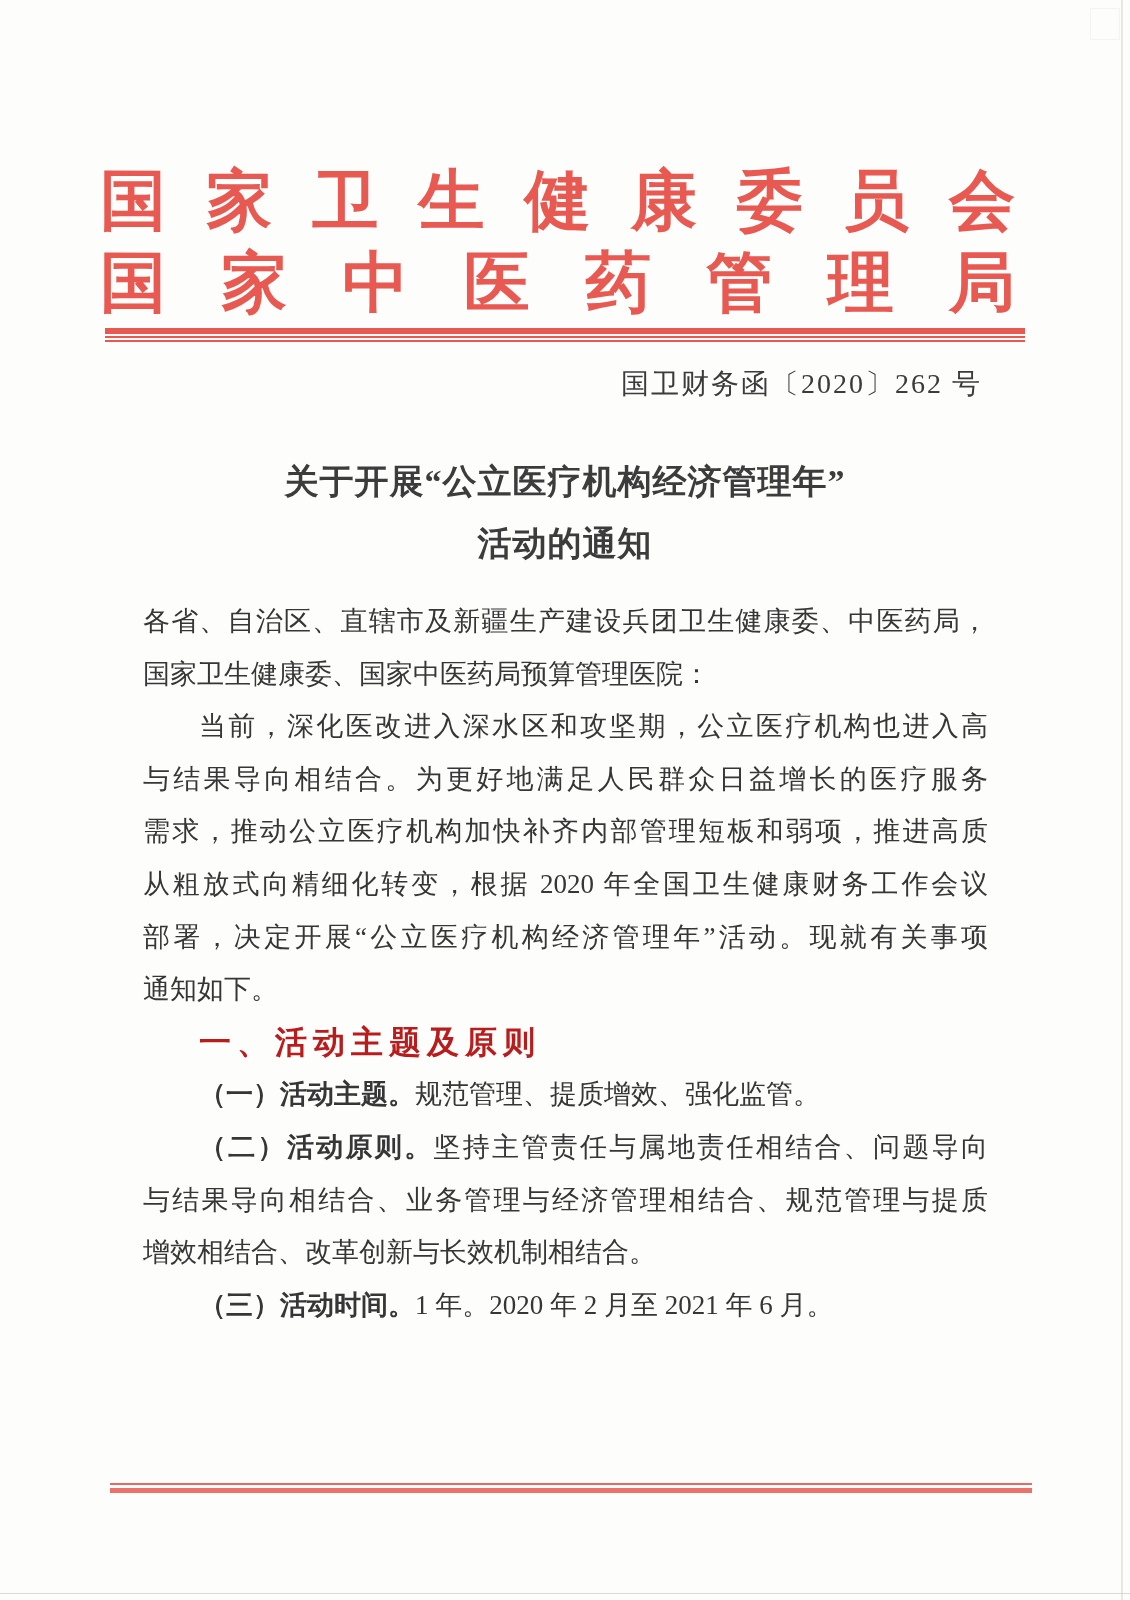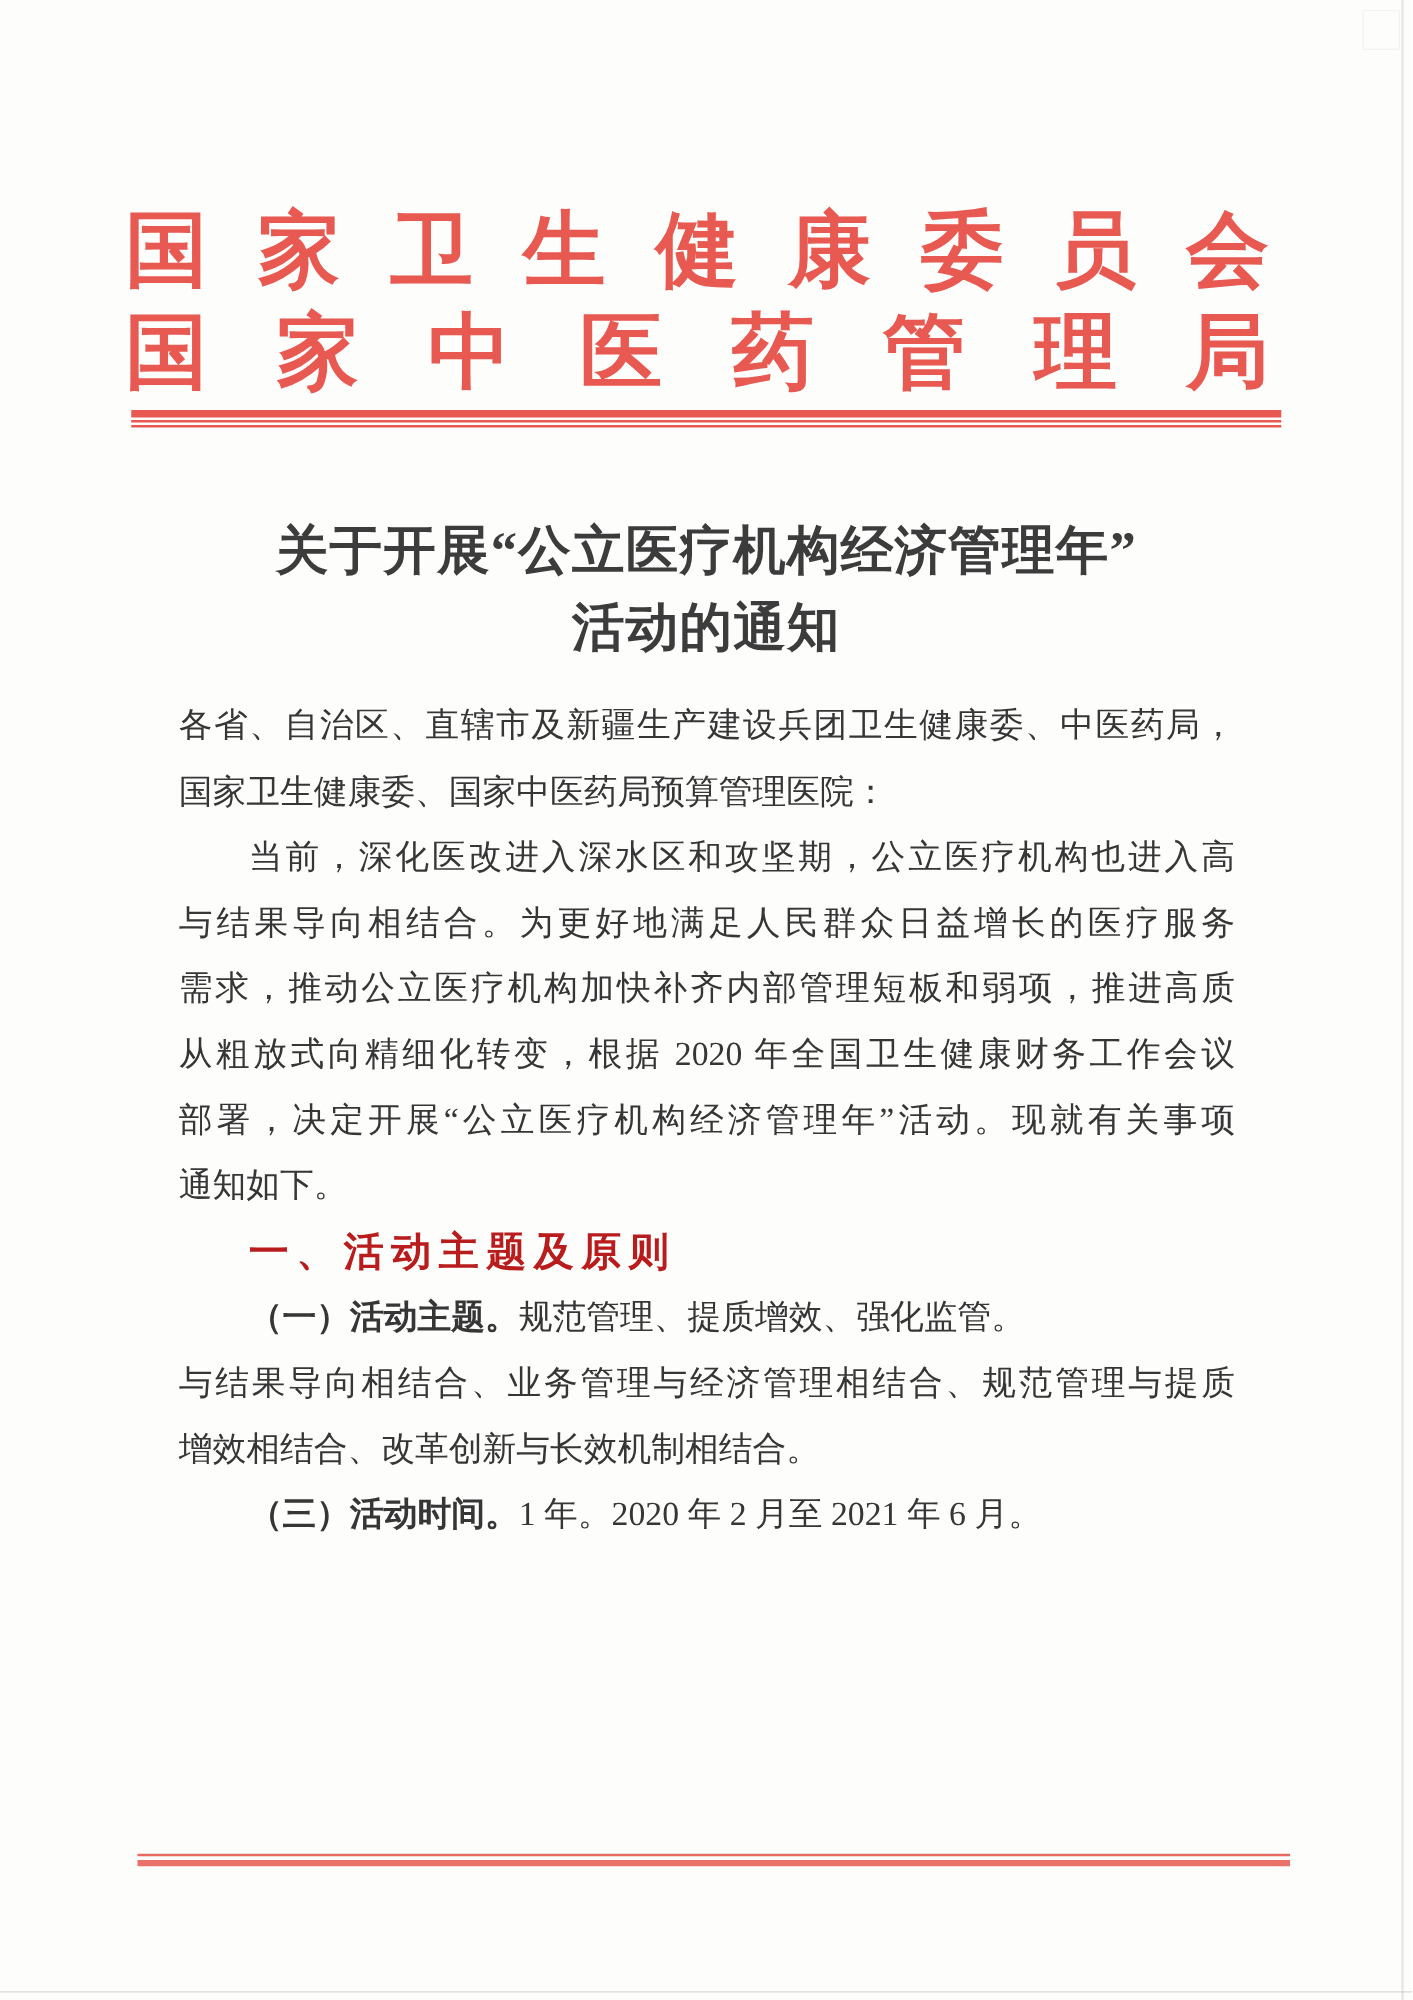--- a/index.html
+++ b/index.html
@@ -22,22 +22,22 @@
   .redband .s1{ height:6px; background:var(--red); }
   .redband .g { height:2px; }
   .redband .s2{ height:2px; background:var(--red); }
   
   .docnum{
     margin-top:23px; text-align:right; padding-right:148px;
     font-size:28px; letter-spacing:2px; color:#3b3b3b;
   }
   
   .title{
-    margin-top:68px; text-align:center;
-    font-weight:700; font-size:42px; line-height:62px;
+    margin-top:48px; text-align:center;
+    font-weight:700; font-size:34px; line-height:62px;
     color:#3c3c3c; letter-spacing:1px;
   }
   
   .docbody{
     margin:20px 142px 0 143px;
     font-size:27px; line-height:52.6px; color:var(--ink);
   }
   .bline{ min-height:52.6px; }
   .indent{ padding-left:56px; }
   .fill{ text-align:justify; text-align-last:justify; }
@@ -86,38 +86,40 @@
   </div>
 
   <div class="redband">
     <div class="s1"></div>
     <div class="g"></div>
     <div class="s2"></div>
     <div class="g"></div>
     <div class="s2"></div>
   </div>
 
+  <div class="docnum">国卫财务函〔2020〕262 号</div>
 
   <div class="title">
     <div>关于开展“公立医疗机构经济管理年”</div>
     <div>活动的通知</div>
   </div>
 
   <div class="docbody">
 
   <div class="bline fill"><span>各省、自治区、直辖市及新疆生产建设兵团卫生健康委、中医药局，</span></div>
       <div class="bline"><span>国家卫生健康委、国家中医药局预算管理医院：</span></div>
       <div class="bline indent fill"><span>当前，深化医改进入深水区和攻坚期，公立医疗机构也进入高</span></div>
       <div class="bline fill"><span>与结果导向相结合。为更好地满足人民群众日益增长的医疗服务</span></div>
       <div class="bline fill"><span>需求，推动公立医疗机构加快补齐内部管理短板和弱项，推进高质</span></div>
       <div class="bline fill"><span>从粗放式向精细化转变，根据 2020 年全国卫生健康财务工作会议</span></div>
       <div class="bline fill"><span>部署，决定开展“公立医疗机构经济管理年”活动。现就有关事项</span></div>
       <div class="bline"><span>通知如下。</span></div>
       <div class="bline indent heading"><span>一、活动主题及原则</span></div>
       <div class="bline indent"><span class="lead">（一）活动主题。</span><span>规范管理、提质增效、强化监管。</span></div>
+      <div class="bline indent fill"><span class="lead">（二）活动原则。</span><span>坚持主管责任与属地责任相结合、问题导向</span></div>
       <div class="bline fill"><span>与结果导向相结合、业务管理与经济管理相结合、规范管理与提质</span></div>
       <div class="bline"><span>增效相结合、改革创新与长效机制相结合。</span></div>
       <div class="bline indent"><span class="lead">（三）活动时间。</span><span>1 年。2020 年 2 月至 2021 年 6 月。</span></div>
     </div>
 
   <div class="footband">
     <div class="f1"></div>
     <div class="fg"></div>
     <div class="f2"></div>
   </div>

